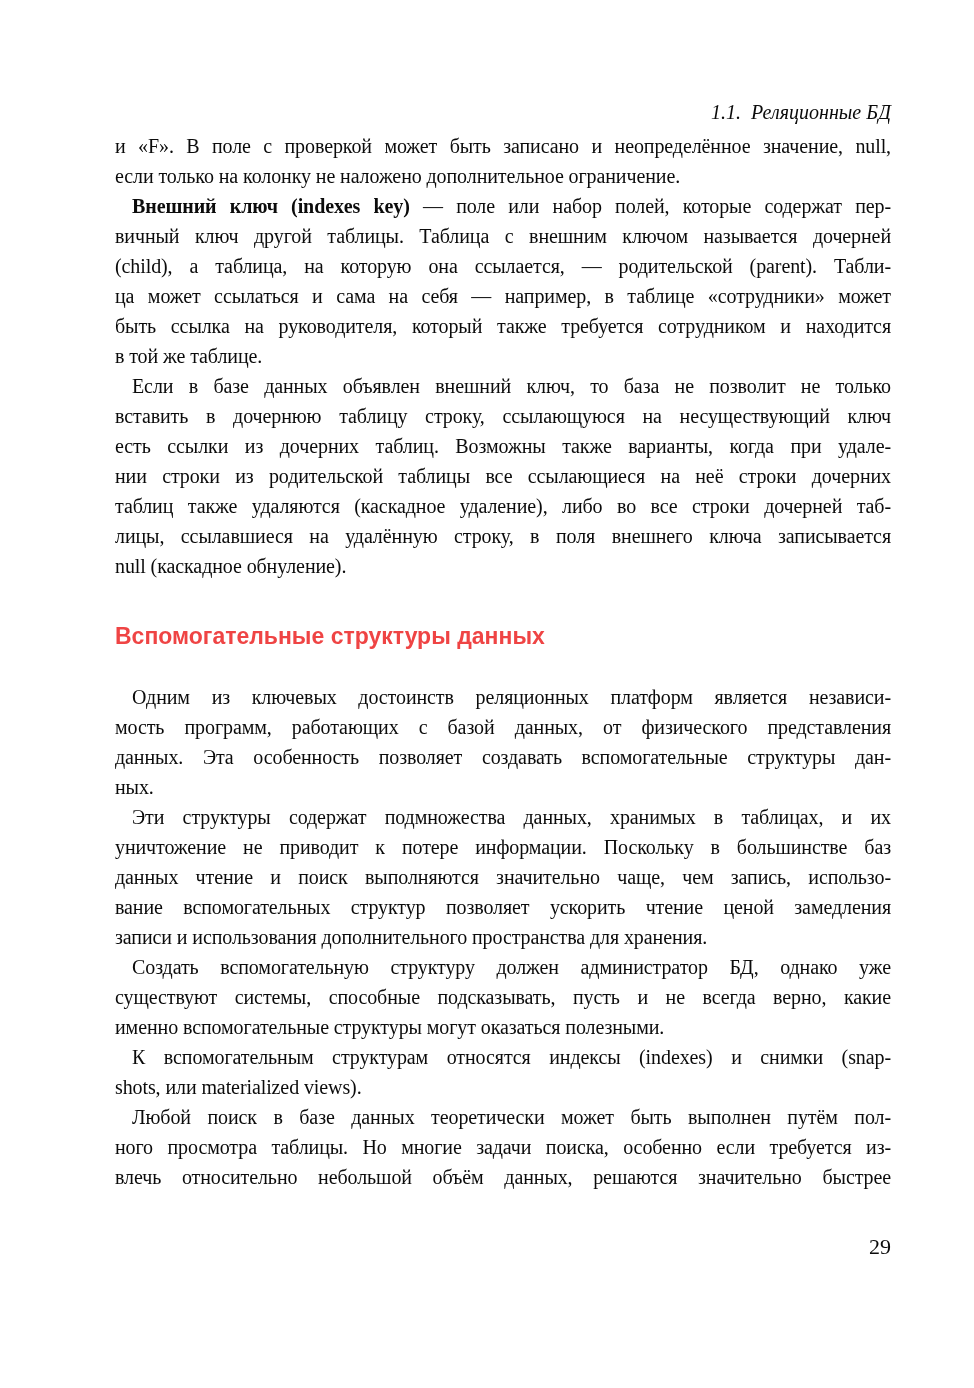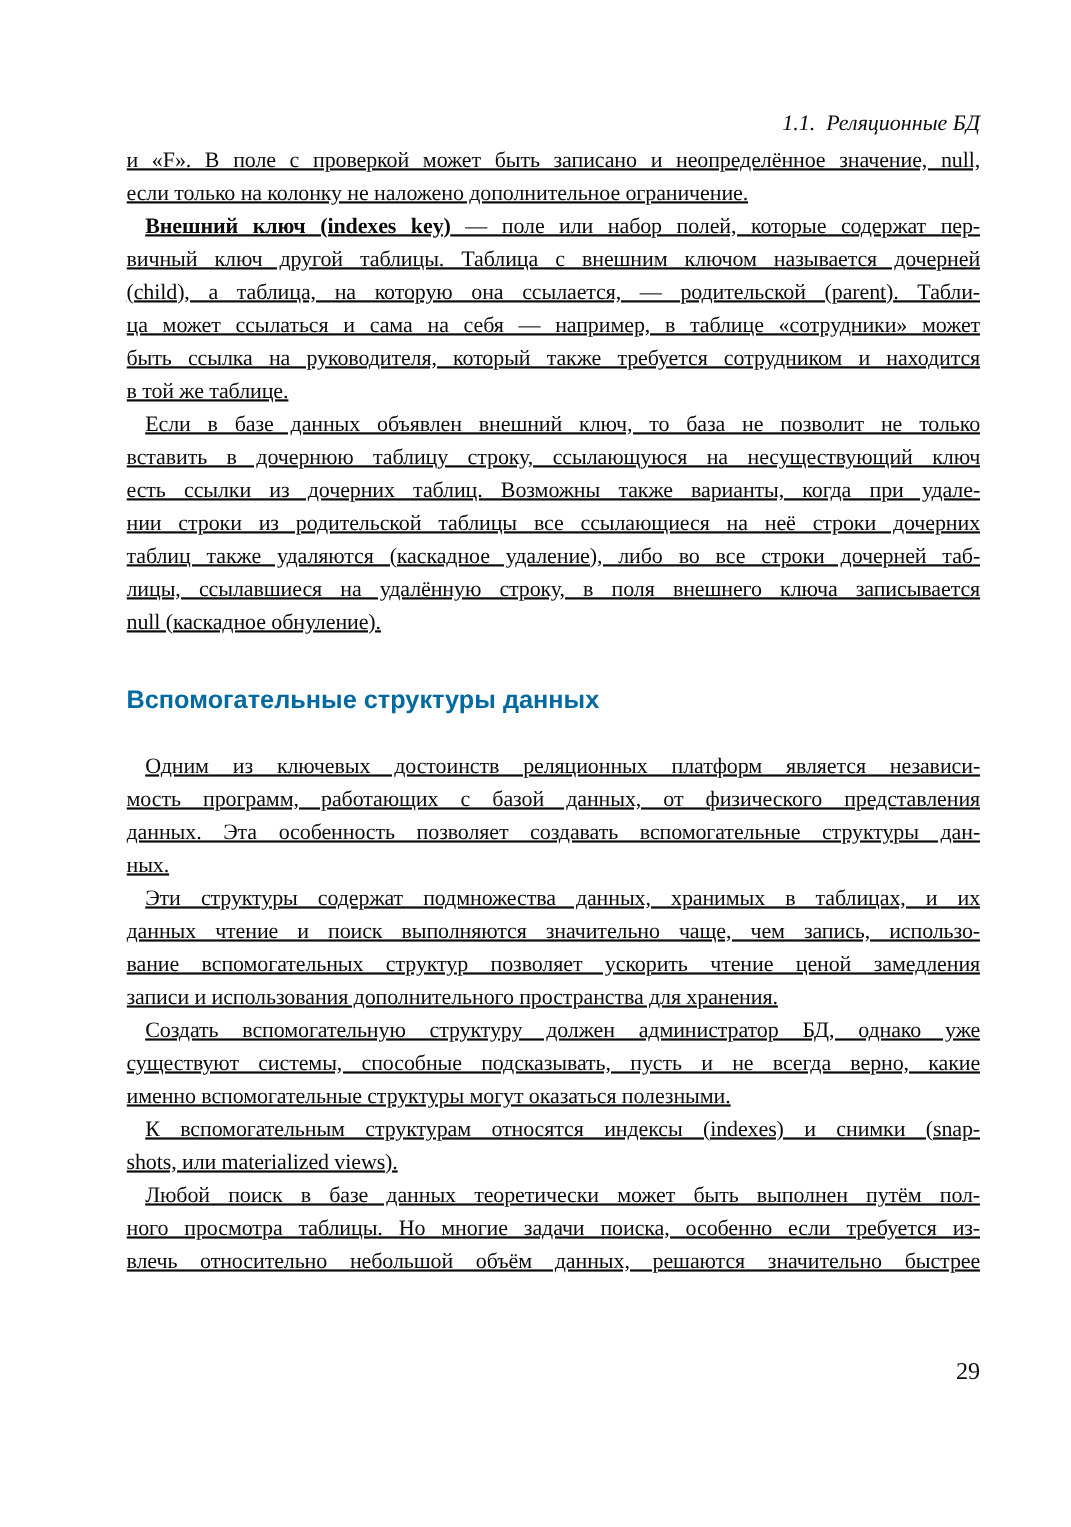--- a/index.html
+++ b/index.html
@@ -34,37 +34,36 @@
     font-size: 20px;
     letter-spacing: -0.1px;
   }
   .para { margin: 0; padding: 0; }
   .ln {
     height: 30px;
     line-height: 30px;
     text-align: justify;
     text-align-last: justify;
     overflow: hidden;
-    text-decoration: underline;
   }
   .ln.end {
     text-align: left;
     text-align-last: left;
   }
   .ln.ind { padding-left: 17px; }
   .bold-lead { font-weight: bold; }
   .subheading {
     height: 32px;
     line-height: 32px;
     margin: 39px 0 30px 0;
     font-family: "Liberation Sans", sans-serif;
     font-weight: 600;
     font-size: 23px;
     letter-spacing: 0;
-    color: #0369a1;
+    color: #ef4444;
   }
   .page-number {
     position: absolute;
     top: 1232px;
     left: 115px;
     width: 776px;
     text-align: right;
     font-size: 22px;
     line-height: 30px;
   }
@@ -106,20 +105,21 @@
 
     <div class="para">
       <div class="ln ind">Одним из ключевых достоинств реляционных платформ является независи-</div>
       <div class="ln">мость программ, работающих с базой данных, от физического представления</div>
       <div class="ln">данных. Эта особенность позволяет создавать вспомогательные структуры дан-</div>
       <div class="ln end">ных.</div>
     </div>
 
     <div class="para">
       <div class="ln ind">Эти структуры содержат подмножества данных, хранимых в таблицах, и их</div>
+      <div class="ln">уничтожение не приводит к потере информации. Поскольку в большинстве баз</div>
       <div class="ln">данных чтение и поиск выполняются значительно чаще, чем запись, использо-</div>
       <div class="ln">вание вспомогательных структур позволяет ускорить чтение ценой замедления</div>
       <div class="ln end">записи и использования дополнительного пространства для хранения.</div>
     </div>
 
     <div class="para">
       <div class="ln ind">Создать вспомогательную структуру должен администратор БД, однако уже</div>
       <div class="ln">существуют системы, способные подсказывать, пусть и не всегда верно, какие</div>
       <div class="ln end">именно вспомогательные структуры могут оказаться полезными.</div>
     </div>

